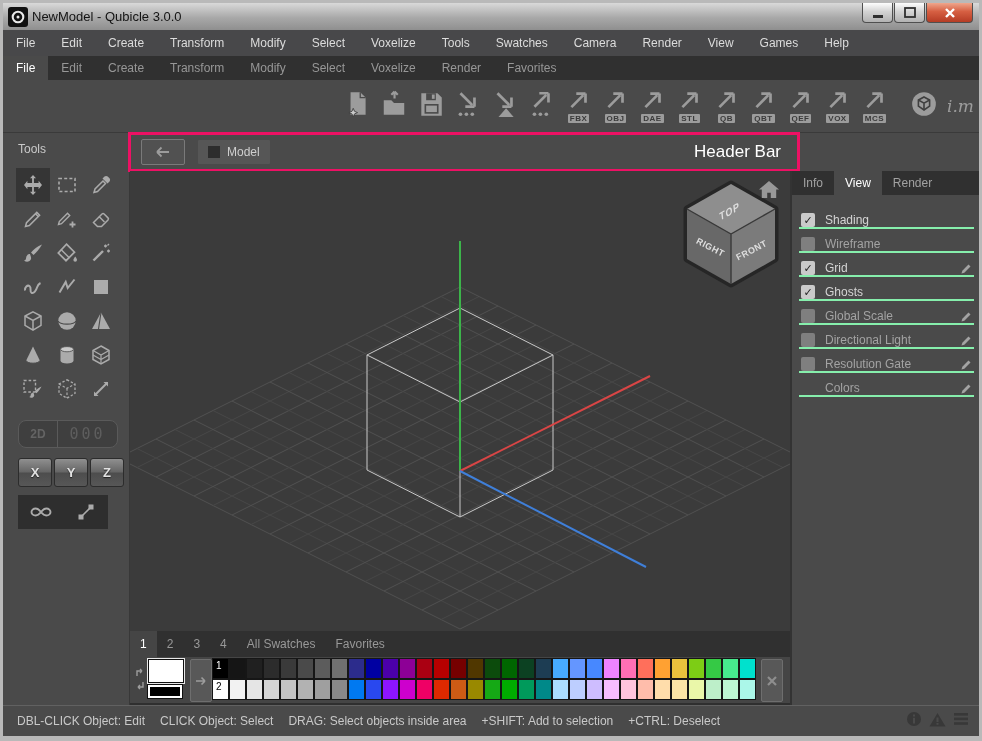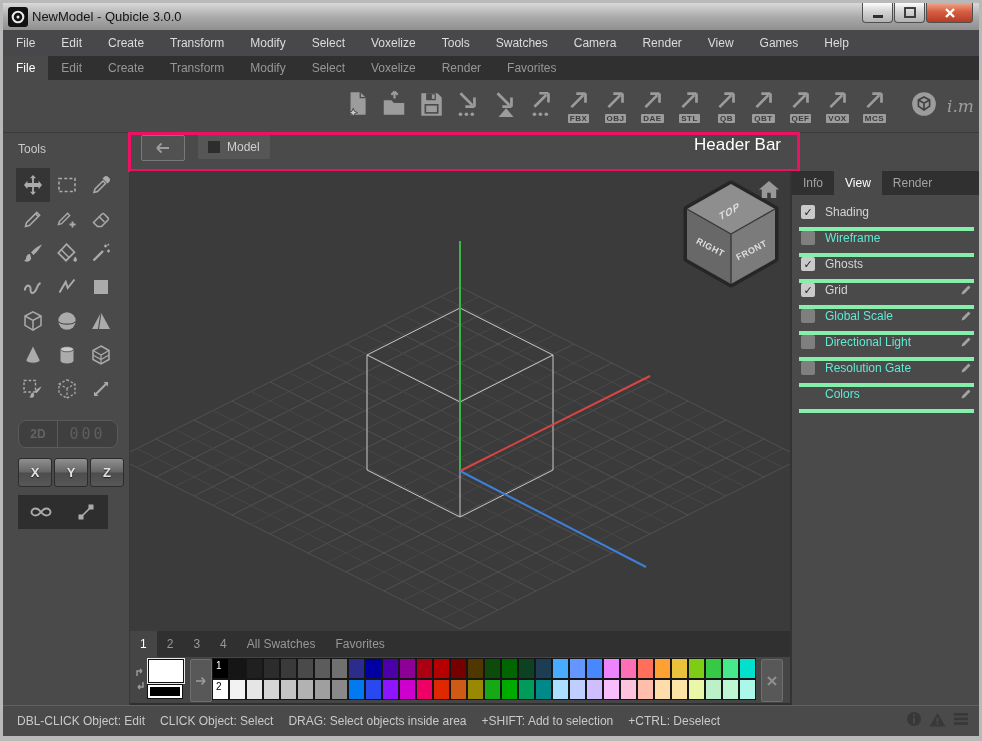--- a/index.html
+++ b/index.html
@@ -48,43 +48,43 @@
     letter-spacing:3px;display:flex;align-items:center;justify-content:center;}
   .xyz-row{position:absolute;left:15px;top:325px;display:flex;gap:2px;}
   .xyzbtn{width:32px;height:27px;border:1px solid #2c2c2c;border-radius:3px;color:#e2e2e2;
     font-weight:bold;font-size:13px;display:flex;align-items:center;justify-content:center;
     background:linear-gradient(#8f8f8f,#666 48%,#4d4d4d 52%,#575757);text-shadow:0 1px 1px #222;}
   .mask-row{position:absolute;left:15px;top:362px;width:90px;height:34px;background:#2e2e2e;display:flex;}
   .mask-cell{width:45px;display:flex;align-items:center;justify-content:center;}
   
   .headerband{position:absolute;left:130px;top:133px;width:849px;height:38px;background:#4a4a4a;}
   .headerbox{position:absolute;left:-2px;top:-1px;width:672px;height:40px;border:3px solid #ed1164;
-    box-sizing:border-box;display:flex;}
+    box-sizing:border-box;display:flex;align-items:center;}
   .backbtn{width:42px;height:24px;border:1px solid #7a7a7a;border-radius:2px;background:#515151;
     margin-left:10px;display:flex;align-items:center;justify-content:center;}
   .modeltab{height:24px;margin-left:13px;padding:0 10px;background:#565656;border-radius:1px;
     display:flex;align-items:center;gap:7px;font-size:12px;color:#cfcfcf;}
   .modelsq{width:12px;height:12px;background:#2d2d2d;display:inline-block;}
   .headerlabel{margin-left:auto;margin-right:16px;color:#ffffff;font-size:17px;}
   
   .viewport{position:absolute;left:130px;top:171px;width:660px;height:460px;background:#3b3b3b;}
   
   .rightpanel{position:absolute;left:790px;top:171px;width:189px;height:534px;background:#4a4a4a;
     border-left:2px solid #333;box-sizing:border-box;}
   .rp-tabs{height:24px;background:#303030;display:flex;align-items:stretch;}
   .rp-tab{padding:0 11px;font-size:12px;color:#a2a2a2;display:flex;align-items:center;}
   .rp-tab.active{background:#4a4a4a;color:#fff;}
   .rp-rows{list-style:none;margin:10px 0 0;padding:0 5px 0 7px;}
-  .rp-row{height:22px;display:flex;align-items:flex-start;border-bottom:4px solid #86efac;padding:0 2px;}
+  .rp-row{height:22px;display:flex;align-items:flex-end;border-bottom:2px solid #86efac;padding:0 2px;}
   .cb{width:14px;height:14px;margin-right:10px;background:#7f7f7f;border-radius:2px;
     display:flex;align-items:center;justify-content:center;}
   .cb.checked{background:#cacaca;}
   .cb.checked::after{content:"✓";font-size:11px;font-weight:bold;color:#222;}
   .cb.none{visibility:hidden;}
-  .rp-label{font-size:12px;color:#5eead4;}
+  .rp-label{font-size:12px;color:#a3a3a3;}
   .rp-row.on .rp-label{color:#d4d4d4;}
   .rp-pencil{margin-left:auto;display:flex;}
   
   .swatchtabs{position:absolute;left:130px;top:631px;width:660px;height:26px;background:#303030;
     display:flex;align-items:stretch;}
   .sw-tab{padding:0 10px;font-size:12px;color:#989898;display:flex;align-items:center;}
   .sw-tab.active{background:#454545;color:#fff;}
   .palettebar{position:absolute;left:130px;top:657px;width:660px;height:46px;background:#454545;
     border-bottom:2px solid #2f2f2f;box-sizing:content-box;}
   .swapicon{position:absolute;left:3px;top:11px;}
@@ -526,30 +526,30 @@
         <li class="rp-row on">
           <span class="cb checked"></span>
           <span class="rp-label">Shading</span>
         </li>
         <li class="rp-row">
           <span class="cb"></span>
           <span class="rp-label">Wireframe</span>
         </li>
         <li class="rp-row on">
           <span class="cb checked"></span>
-          <span class="rp-label">Ghosts</span>
-        </li>
-        <li class="rp-row on">
-          <span class="cb checked"></span>
           <span class="rp-label">Grid</span>
           <span class="rp-pencil">
             <svg viewBox="0 0 13 13" width="13" height="13">
               <path d="M2.5 11.5l.8-2.8 6.2-6.2 2 2-6.2 6.2z" fill="#a3a3a3"></path>
             </svg>
           </span>
+        </li>
+        <li class="rp-row on">
+          <span class="cb checked"></span>
+          <span class="rp-label">Ghosts</span>
         </li>
         <li class="rp-row">
           <span class="cb"></span>
           <span class="rp-label">Global Scale</span>
           <span class="rp-pencil">
             <svg viewBox="0 0 13 13" width="13" height="13">
               <path d="M2.5 11.5l.8-2.8 6.2-6.2 2 2-6.2 6.2z" fill="#a3a3a3"></path>
             </svg>
           </span>
         </li>

